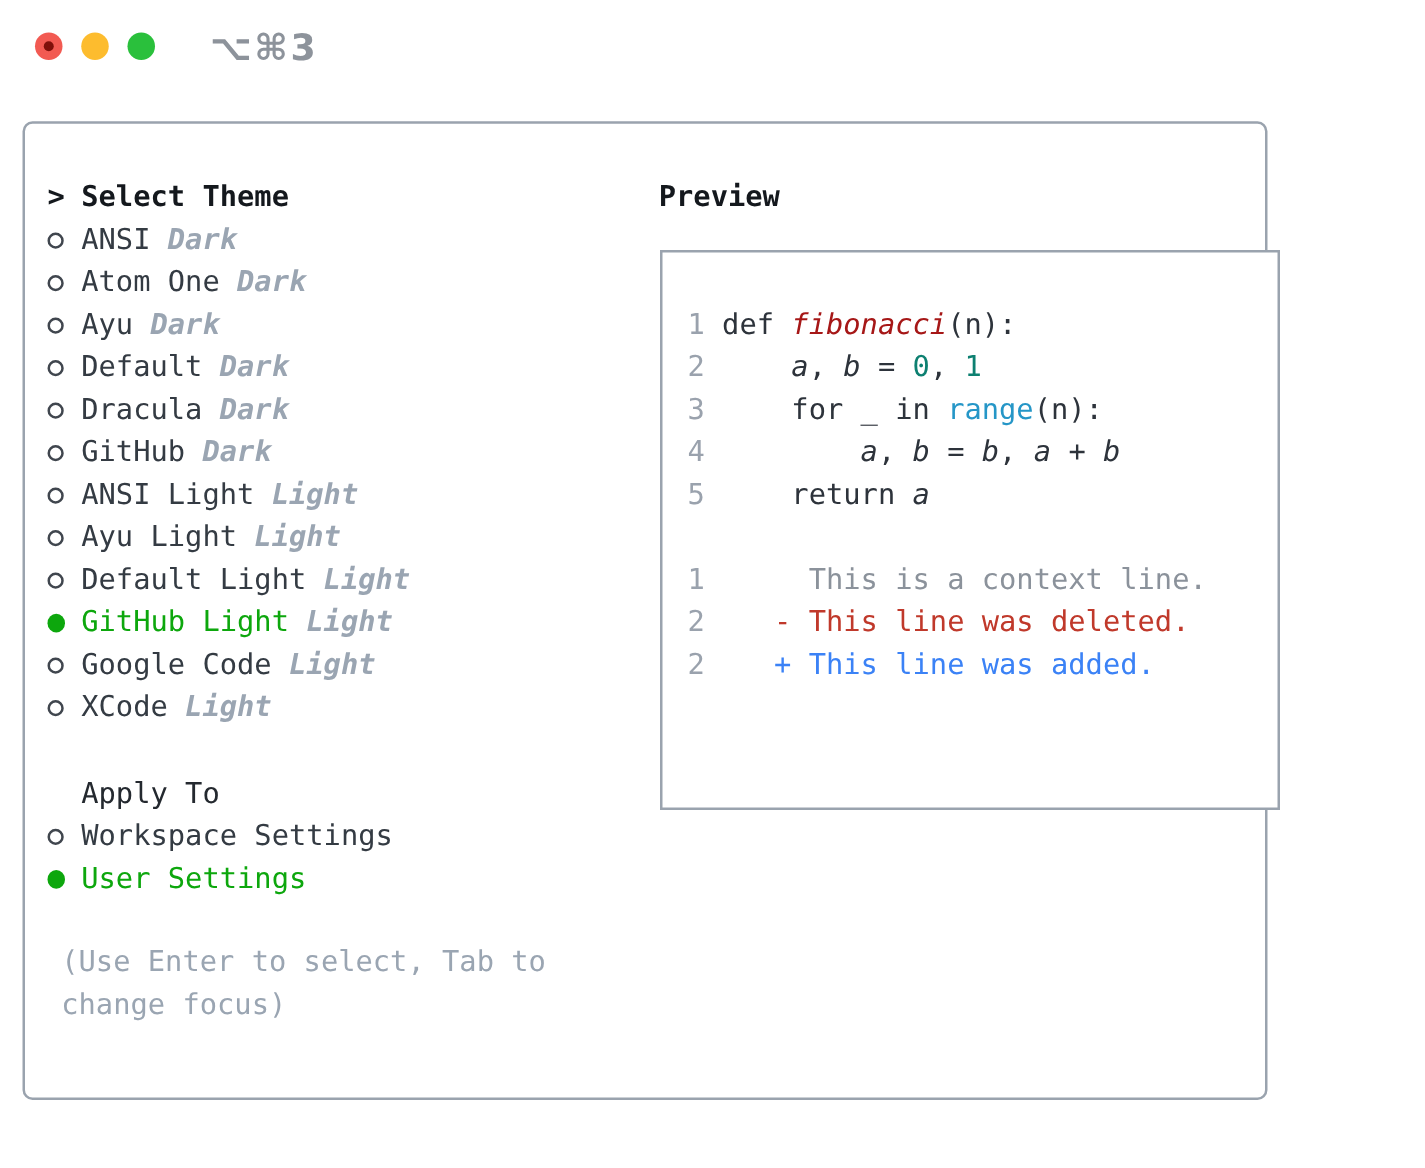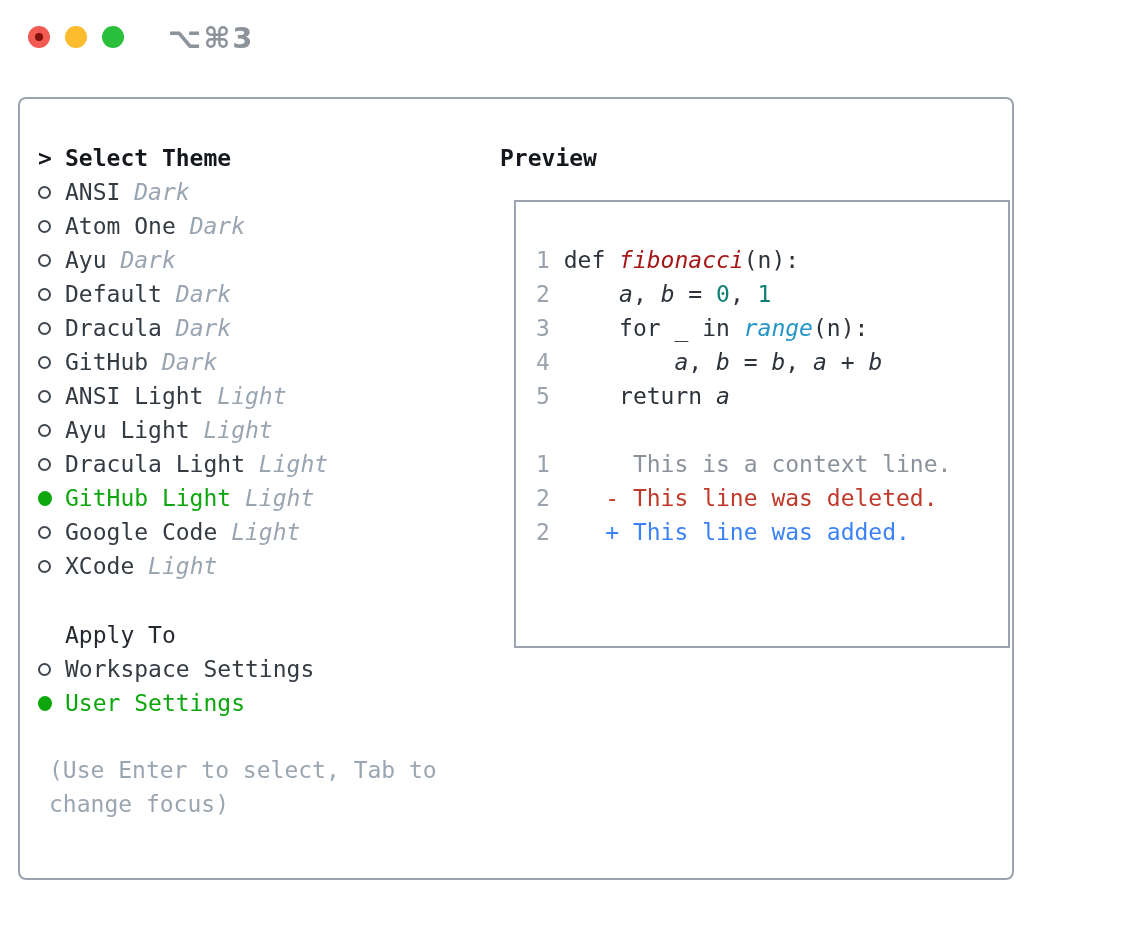--- a/index.html
+++ b/index.html
@@ -25,38 +25,38 @@
   .left-col{position:absolute;left:38px;top:141px;width:440px;font-size:23px;line-height:34px;color:#343b43;}
   .row{height:34px;display:flex;align-items:center;white-space:pre;}
   .bullet-col{width:14px;margin-right:13px;display:flex;align-items:center;justify-content:flex-start;flex:0 0 14px;}
   .prompt{font-weight:bold;color:#14181d;}
   .hdr{font-weight:bold;color:#14181d;text-align:center;}
   .subhdr{color:#24292f;}
   .radio{width:13px;height:13px;border-radius:50%;border:2px solid #40464e;box-sizing:border-box;}
   .radio.on{width:15px;height:15px;border:none;background:#0da70d;}
   .theme-name{color:#343b43;}
   .theme-name.sel{color:#0da70d;}
-  .variant{color:#9aa5b2;font-style:italic;}
+  .variant{color:#9aa5b2;font-style:italic;font-weight:bold;}
   .spacer-1{height:35px;}
   .spacer-2{height:33px;}
   .hint{width:402px;color:#9aa5b2;white-space:normal;margin-left:11px;}
 
   
-  .preview-title{position:absolute;left:500px;top:141px;height:34px;line-height:34px;
+  .preview-title{position:absolute;left:527px;top:141px;height:34px;line-height:34px;
                  font-size:23px;font-weight:bold;color:#14181d;}
-  .preview-box{position:absolute;left:514px;top:200px;width:472px;height:403px;
+  .preview-box{position:absolute;left:528px;top:200px;width:472px;height:403px;
                border:2px solid #9aa3ae;background:#ffffff;box-sizing:content-box;
                padding:41px 0 0 20px;overflow:hidden;}
   .code-line{height:34px;line-height:34px;font-size:23px;white-space:pre;color:#2d333b;}
   .ln{display:inline-block;width:2ch;color:#9aa2ad;}
   .s-p{color:#2d333b;}
   .s-fn{color:#a61717;font-style:italic;}
   .s-v{color:#2d333b;font-style:italic;}
   .s-num{color:#0d8071;}
-  .s-bi{color:#2596c7;font-style:italic;}
+  .s-bi{color:#2596c7;}
   .s-ctx{color:#8b929b;}
   .s-del{color:#c0392b;}
   .s-add{color:#3b82f6;margin-top:16px;}
 </style>
 </head>
 <body>
 
 <div class="window">
 
   <div class="titlebar">
@@ -78,21 +78,21 @@
 
     <div id="theme-rows">
         <div class="row"><span class="bullet-col"><span class="radio"></span></span><span class="theme-name">ANSI</span><span class="variant"> Dark</span></div>
         <div class="row"><span class="bullet-col"><span class="radio"></span></span><span class="theme-name">Atom One</span><span class="variant"> Dark</span></div>
         <div class="row"><span class="bullet-col"><span class="radio"></span></span><span class="theme-name">Ayu</span><span class="variant"> Dark</span></div>
         <div class="row"><span class="bullet-col"><span class="radio"></span></span><span class="theme-name">Default</span><span class="variant"> Dark</span></div>
         <div class="row"><span class="bullet-col"><span class="radio"></span></span><span class="theme-name">Dracula</span><span class="variant"> Dark</span></div>
         <div class="row"><span class="bullet-col"><span class="radio"></span></span><span class="theme-name">GitHub</span><span class="variant"> Dark</span></div>
         <div class="row"><span class="bullet-col"><span class="radio"></span></span><span class="theme-name">ANSI Light</span><span class="variant"> Light</span></div>
         <div class="row"><span class="bullet-col"><span class="radio"></span></span><span class="theme-name">Ayu Light</span><span class="variant"> Light</span></div>
-        <div class="row"><span class="bullet-col"><span class="radio"></span></span><span class="theme-name">Dracula Light</span><span class="variant"> Light</span></div>
+        <div class="row"><span class="bullet-col"><span class="radio"></span></span><span class="theme-name">Default Light</span><span class="variant"> Light</span></div>
         <div class="row"><span class="bullet-col"><span class="radio on"></span></span><span class="theme-name sel">GitHub Light</span><span class="variant"> Light</span></div>
         <div class="row"><span class="bullet-col"><span class="radio"></span></span><span class="theme-name">Google Code</span><span class="variant"> Light</span></div>
         <div class="row"><span class="bullet-col"><span class="radio"></span></span><span class="theme-name">XCode</span><span class="variant"> Light</span></div>
       </div>
 
     <div class="spacer-1"></div>
 
     <div class="row">
       <span class="bullet-col"></span>
       <span class="subhdr">Apply To</span>

